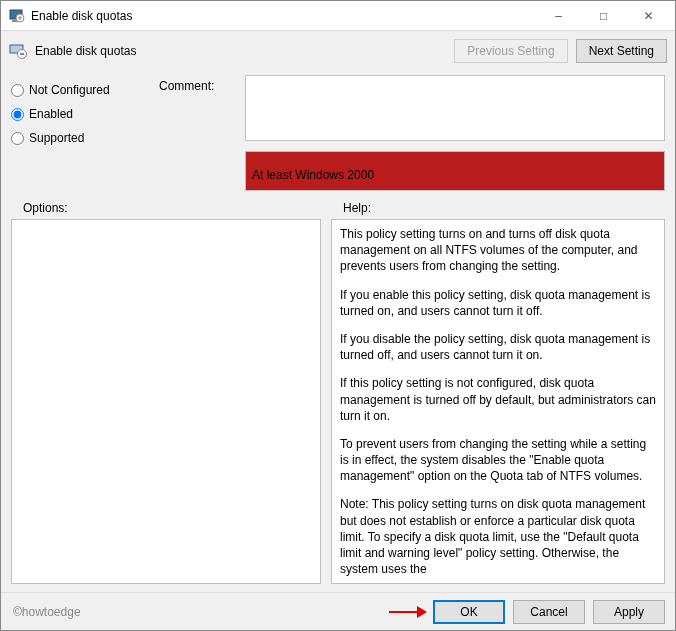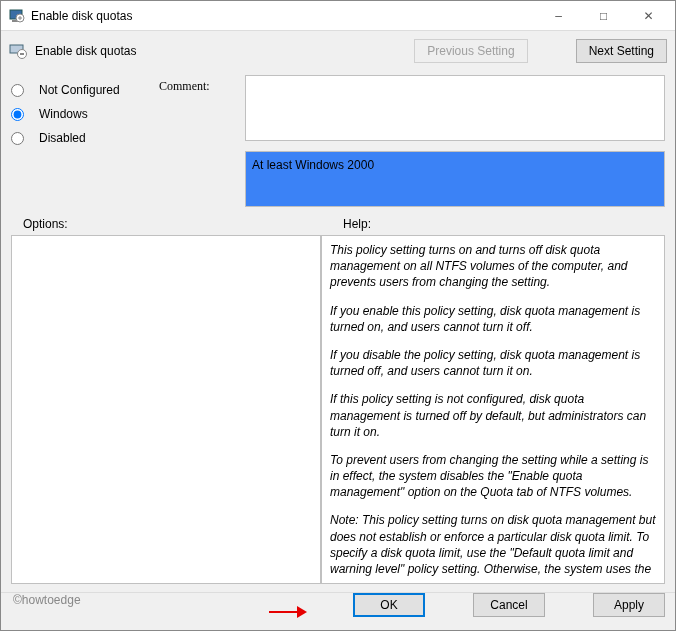--- a/index.html
+++ b/index.html
@@ -50,21 +50,20 @@
   .strip .strip-title { flex: 0 0 auto; }
   .strip .spacer { flex: 1; }
   .btn {
     height: 24px;
     min-width: 90px;
     background: #e1e1e1;
     border: 1px solid #adadad;
     font: inherit;
     padding: 0 12px;
     cursor: default;
-    margin-left: 40px;
   }
   .btn[disabled] {
     color: #a0a0a0;
     background: #efefef;
     border-color: #d0d0d0;
   }
   .btn.highlight {
     border: 2px solid #0078d7;
   }
 
@@ -74,74 +73,74 @@
     grid-template-rows: auto auto;
     column-gap: 6px;
     row-gap: 10px;
     padding: 4px 10px 8px 10px;
   }
   .radios {
     grid-column: 1; grid-row: 1 / span 2;
     display: flex; flex-direction: column; gap: 10px;
     padding-top: 8px;
   }
-  .radios label { display: flex; align-items: center; gap: 15px; }
+  .radios label { display: flex; align-items: center; gap: 5px; }
   .radios input[type=radio] {
     width: 13px; height: 13px; margin: 0;
   }
-  .lbl-right { text-align: left; padding-top: 4px; font-family: Liberation Serif, serif; }
+  .lbl-right { text-align: left; padding-top: 4px; }
   textarea.comment {
     width: 100%; height: 66px;
     resize: none;
     border: 1px solid #c0c0c0;
     background: #fff;
     font: inherit;
     overflow-y: scroll;
     padding: 2px 4px;
   }
   .supported-box {
-    width: 100%; height: 56px;
-    border: 1px solid #c0c0c0;
-    background: #3b82f6;
-    padding: 6px 6px;
+    width: 100%; height: 40px;
+    border: 1px solid #c0c0c0;
+    background: #b91c1c;
+    padding: 16px 6px;
     overflow-y: scroll;
   }
 
   .mid-labels {
     display: flex;
     padding: 2px 10px 4px 22px;
   }
   .mid-labels .opt-lbl { width: 320px; }
   .mid-labels .help-lbl { }
 
   .panels {
     flex: 1;
     display: flex;
+    gap: 10px;
     padding: 0 10px 8px 10px;
     min-height: 0;
-    font-style: italic;
   }
   .options-box {
     width: 310px;
     border: 1px solid #c0c0c0;
     background: #fff;
   }
   .help-box {
     flex: 1;
     border: 1px solid #c0c0c0;
     background: #fff;
     overflow-y: scroll;
     padding: 6px 8px;
     line-height: 1.35;
   }
   .help-box p { margin: 0 0 12px 0; }
 
   .footer {
     height: 38px;
-    display: flex; 
+    display: flex; align-items: center;
     padding: 0 10px 0 12px;
     gap: 8px;
     border-top: 1px solid #ddd;
   }
   .footer .watermark { color: #888; flex: 0 0 auto; }
   .footer .spacer { flex: 1; }
   .arrow {
     display: flex; align-items: center;
     margin-right: -2px;
   }
@@ -198,25 +197,25 @@
   </div>
 
   <div class="upper">
     <div class="radios">
       <label>
         <input type="radio" name="state" style="">
         <span>Not Configured</span>
       </label>
       <label>
         <input type="radio" name="state" checked="" style="">
-        <span>Windows</span>
+        <span>Enabled</span>
       </label>
       <label>
         <input type="radio" name="state" style="">
-        <span>Disabled</span>
+        <span>Supported</span>
       </label>
     </div>
 
     <div class="lbl-right">Comment:</div>
     <textarea class="comment" style=""></textarea>
 
     <div class="supported-box" style="grid-column:3;grid-row:2">
       <span>At least Windows 2000</span>
     </div>
   </div>

